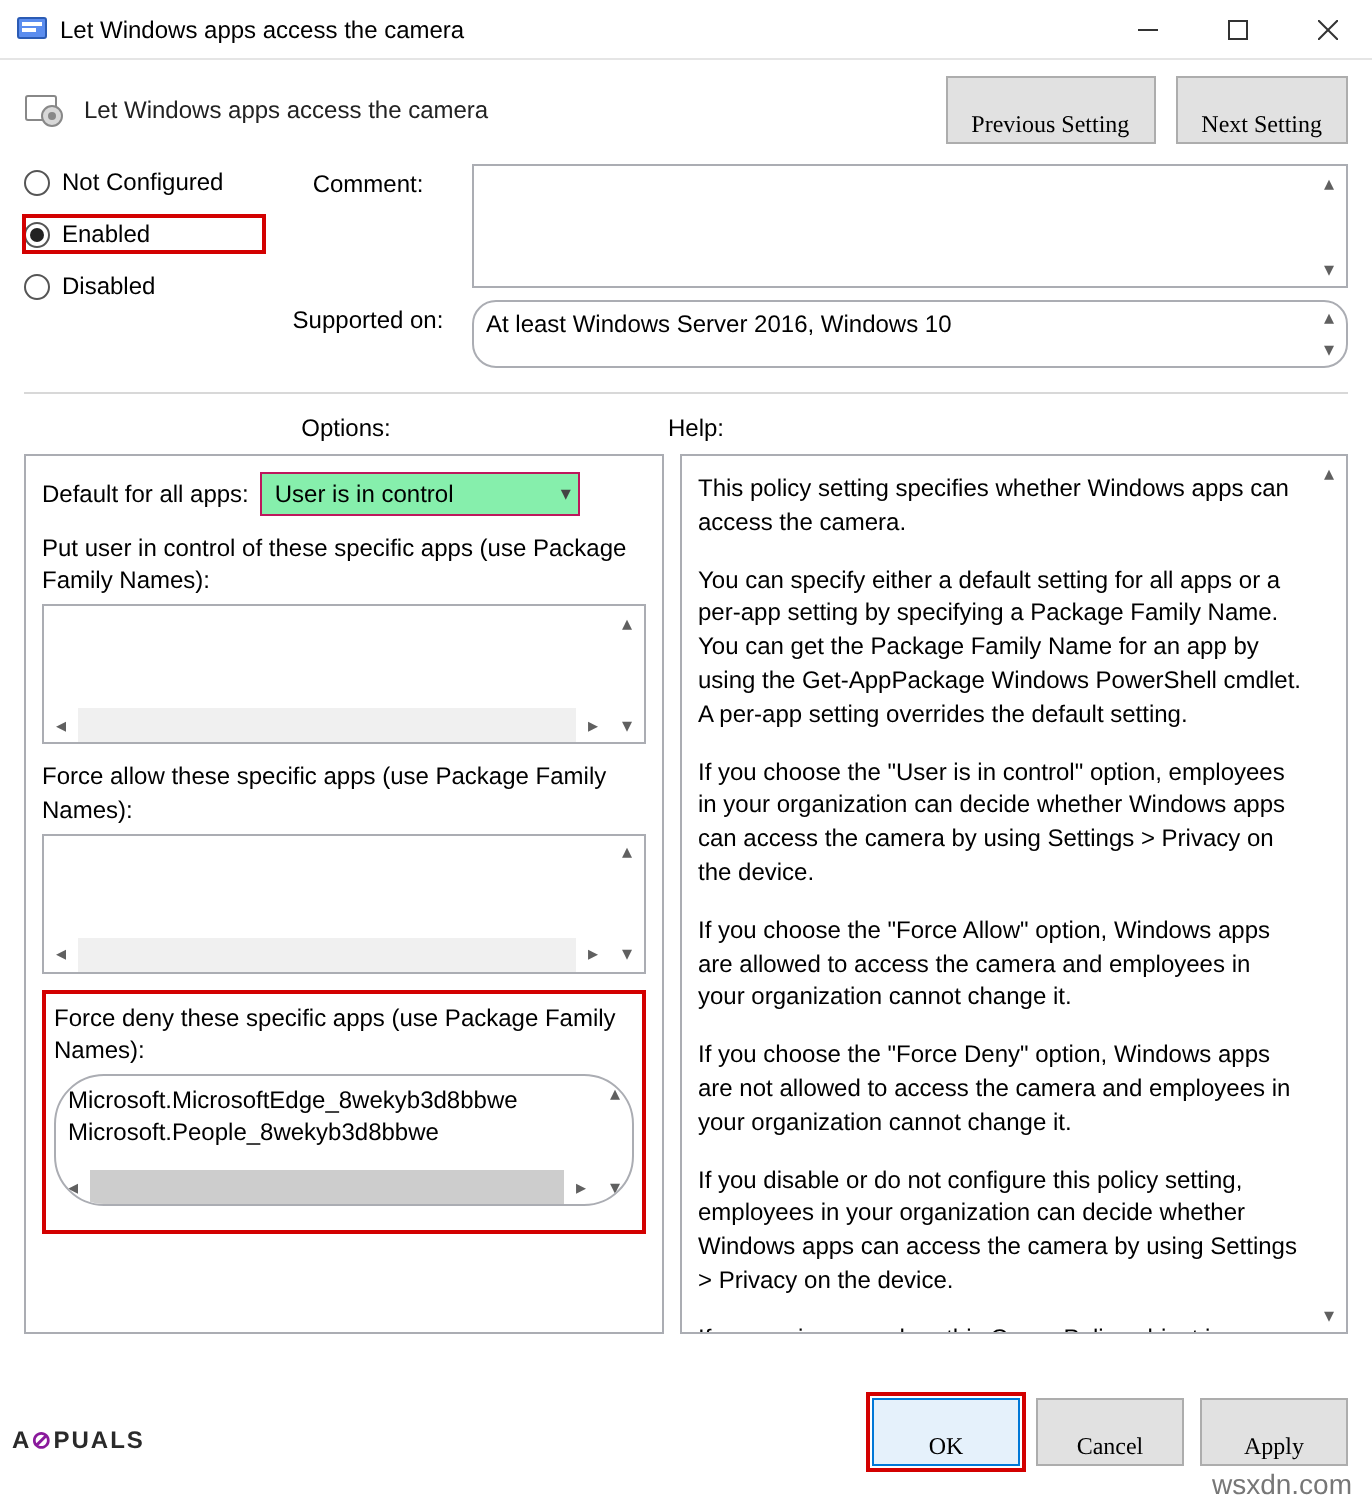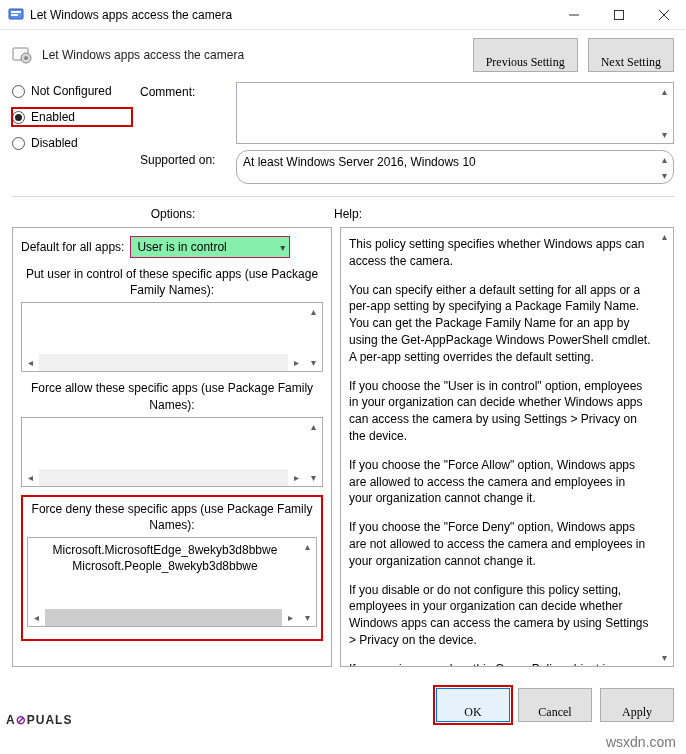--- a/index.html
+++ b/index.html
@@ -112,20 +112,21 @@
     flex-direction: column;
     gap: 6px;
   }
   .field-row {
     display: flex;
     gap: 8px;
   }
   .field-row .lbl {
     width: 88px;
     padding-top: 3px;
+    text-align: center;
   }
   .txtarea {
     flex: 1;
     border: 1px solid #abadb3;
     background: #fff;
     position: relative;
     padding: 4px 20px 4px 6px;
     min-height: 22px;
   }
   .txtarea.comment { height: 62px; }
@@ -169,21 +170,20 @@
   .pane {
     border: 1px solid #abadb3;
     background: #fff;
     padding: 8px;
     position: relative;
   }
   .pane.options {
     width: 320px;
     height: 440px;
     overflow: hidden;
-    text-align: center;
   }
   .pane.help {
     flex: 1;
     height: 440px;
     padding: 8px 22px 8px 8px;
     overflow: hidden;
   }
   .pane.help .scroll-stub { right: 0; }
   
   .opt-row {
@@ -237,21 +237,21 @@
     align-items: center;
     justify-content: center;
     color: #606060;
     font-size: 10px;
   }
   .listbox .hscr .track {
     flex: 1;
     height: 17px;
     background: #f0f0f0;
   }
-  .listbox.tall { height: 90px; }
+  .listbox.tall { height: 66px; border-radius: 25px; }
   .listbox .line {
     white-space: nowrap;
     overflow: hidden;
     line-height: 1.35;
   }
   
   .hl {
     outline: 2px solid #d30000;
     outline-offset: -1px;
   }
@@ -262,21 +262,21 @@
   }
   
   .help-p {
     margin: 0 0 12px 0;
     line-height: 1.4;
   }
   
   .footer {
     position: absolute;
     right: 12px;
-    bottom: 32px;
+    bottom: 21px;
     display: flex;
     gap: 8px;
   }
   .hl-btn {
     outline: 2px solid #d30000;
     outline-offset: 1px;
   }
   
   .wm {
     position: absolute;

